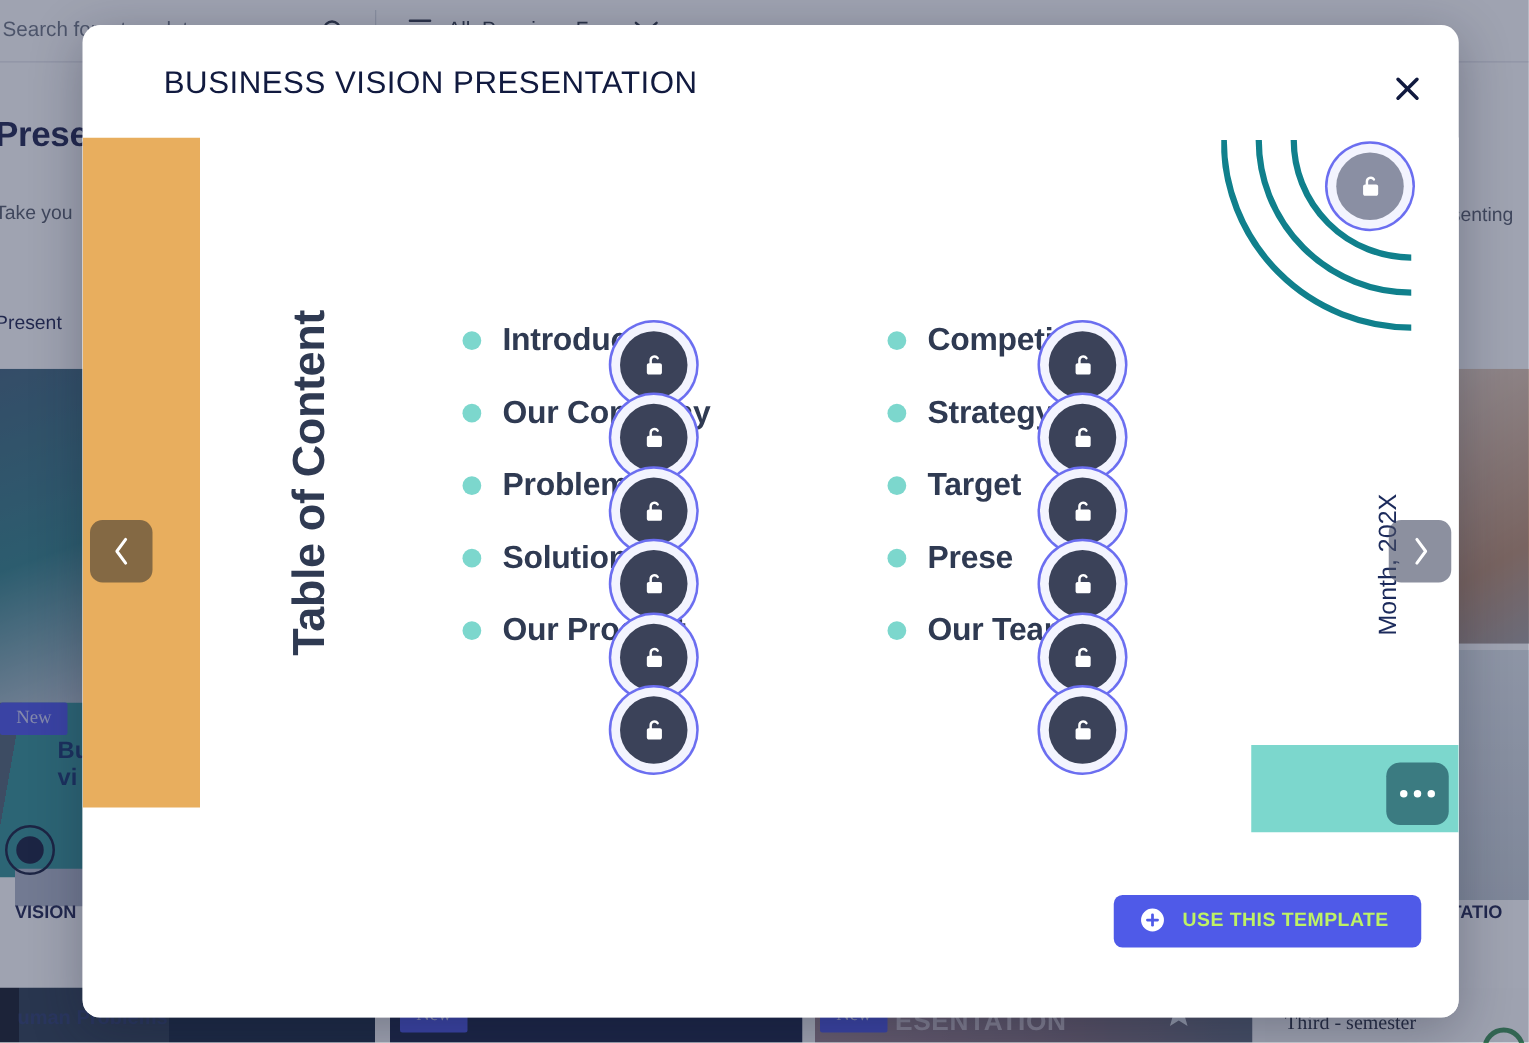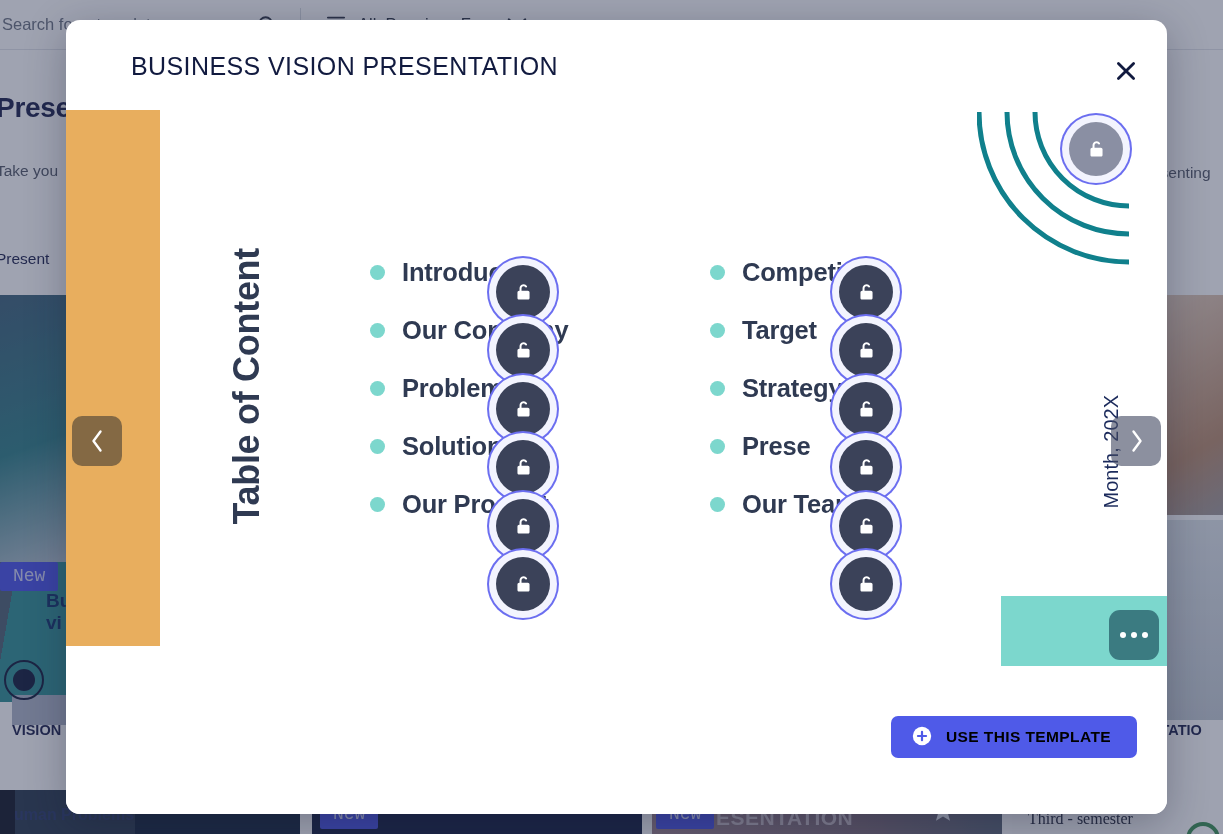--- a/index.html
+++ b/index.html
@@ -42,22 +42,22 @@
   .bg-crumb {
     position: absolute; left: -4px; top: 250px;
     font-size: 15.5px; color: #1b1f4b; white-space: nowrap;
   }
 
   
   .bg-card { position: absolute; overflow: hidden; }
   .bg-card .thumb { position: absolute; inset: 0; }
   .bg-new {
     position: absolute; background: #4750e8; color: #cfd2f5;
-    font-size: 18px; padding: 4px 13px 5px; border-radius: 2px;
-    z-index: 4; font-family: Liberation Mono, monospace;
+    font-size: 15px; padding: 4px 13px 5px; border-radius: 2px;
+    z-index: 4; font-family: Liberation Serif, serif;
   }
   .bg-dot-circle {
     position: absolute; width: 40px; height: 40px; border-radius: 50%;
     border: 2px solid #121a3a; display:flex; align-items:center; justify-content:center;
     z-index: 3;
   }
   .bg-dot-circle i { width: 22px; height: 22px; border-radius:50%; background:#121a3a; display:block;}
   .bg-star {
     position:absolute; z-index:4; color:#fff;
   }
@@ -156,21 +156,21 @@
   }
   .swatch.sel { border-color: #4750e8; }
   .swatch .half { position: absolute; inset: 0; }
 
   .use-btn {
     position: absolute; right: 30px; top: 50px;
     height: 42px; padding: 0 26px 0 20px; border-radius: 7px; background: #4f5ae8;
     display: flex; align-items: center; gap: 13px; border: none; cursor: pointer;
   }
   .use-btn-label {
-    color: #000000; font-size: 15.5px; font-weight: bold; letter-spacing: .4px;
+    color: #bef264; font-size: 15.5px; font-weight: bold; letter-spacing: .4px;
   }
 </style>
 </head>
 <body>
 
 <div id="bg-page">
 
   <div class="bg-topbar">
     <div class="bg-search">
       <span class="bg-search-text" title="Search for a template">Search for a template</span>
@@ -316,25 +316,25 @@
       </div>
     </div>
 
     <div class="toc-col right">
       <div class="toc-item">
         <span class="toc-bullet"></span>
         <span class="toc-label">Competitors</span>
       </div>
       <div class="toc-item">
         <span class="toc-bullet"></span>
+        <span class="toc-label">Strategy</span>
+      </div>
+      <div class="toc-item">
+        <span class="toc-bullet"></span>
         <span class="toc-label">Target</span>
-      </div>
-      <div class="toc-item">
-        <span class="toc-bullet"></span>
-        <span class="toc-label">Strategy</span>
       </div>
       <div class="toc-item">
         <span class="toc-bullet"></span>
         <span class="toc-label">Prese</span>
       </div>
       <div class="toc-item">
         <span class="toc-bullet"></span>
         <span class="toc-label">Our Team</span>
       </div>
     </div>

